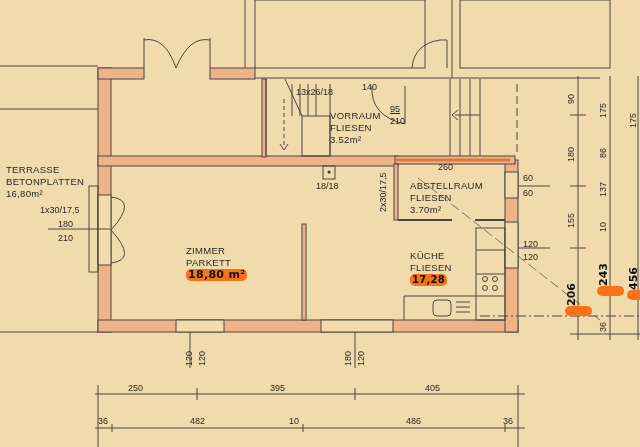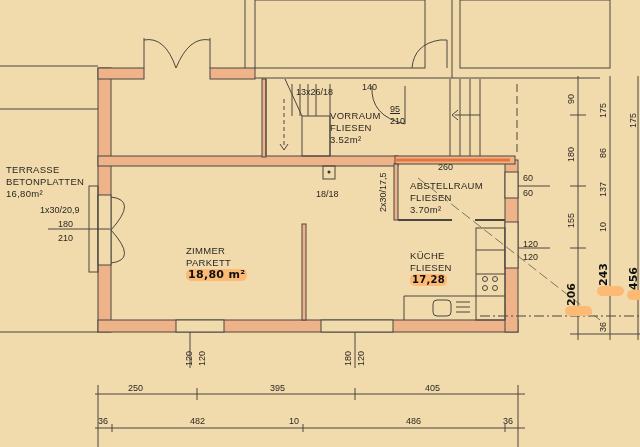--- a/index.html
+++ b/index.html
@@ -2,21 +2,21 @@
 <html><head>
 <meta charset="utf-8">
 <style>
   html, body { margin: 0; padding: 0; }
   body { width: 640px; height: 447px; overflow: hidden; background: #f2dcae; font-family: "Liberation Sans", sans-serif; }
   #plan { position: absolute; left: 0; top: 0; width: 640px; height: 447px; background: #f1dbac; }
   svg { position: absolute; left: 0; top: 0; }
   .lbl { position: absolute; font-size: 9.5px; color: #2b2722; line-height: 12px; letter-spacing: 0.3px; white-space: nowrap; }
   .dim { position: absolute; font-size: 9px; color: #2b2722; white-space: nowrap; line-height: 10px; }
   .vert { transform: rotate(-90deg); transform-origin: left top; }
-  .hand { background: #fdba74; border-radius: 5px; padding: 0 2px; font-weight: bold; font-family: "DejaVu Sans", sans-serif; color: #111; }
+  .hand { background: #f97316; border-radius: 5px; padding: 0 2px; font-weight: bold; font-family: "DejaVu Sans", sans-serif; color: #111; }
 </style>
 </head>
 <body>
 
 <div id="plan">
   <svg width="640" height="447" viewBox="0 0 640 447">
 
     <g stroke="#4a4640" stroke-width="1" fill="none">
       <rect x="255" y="0" width="170" height="68"></rect>
       <line x1="245" y1="0" x2="245" y2="78"></line>
@@ -160,22 +160,22 @@
     <div class="hand" style="font-size:10px;display:inline-block;">17,28</div>
   </div>
   <div class="lbl" style="left:6px;top:156px;margin-top:8px;">
     <div>TERRASSE</div>
     <div>BETONPLATTEN</div>
     <div>16,80m²</div>
   </div>
 
   <div class="dim" style="left:296px;top:87px;">13x26/18</div>
   <div class="dim" style="left:378px;top:212px;"><span class="vert" style="display:inline-block;">2x30/17,5</span></div>
-  <div class="dim" style="left:40px;top:205px;">1x30/20,9</div>
-  <div class="dim" style="left:316px;top:189px;">18/18</div>
+  <div class="dim" style="left:40px;top:205px;">1x30/17,5</div>
+  <div class="dim" style="left:316px;top:181px;">18/18</div>
 
   <div class="dim" style="left:58px;top:219px;">180</div>
   <div class="dim" style="left:58px;top:233px;">210</div>
 
   <div class="dim" style="left:362px;top:82px;">140</div>
   <div class="dim" style="left:390px;top:104px;text-decoration:underline;">95</div>
   <div class="dim" style="left:390px;top:116px;">210</div>
 
   <div class="dim" style="left:438px;top:162px;">260</div>
   <div class="dim" style="left:523px;top:173px;">60</div>

